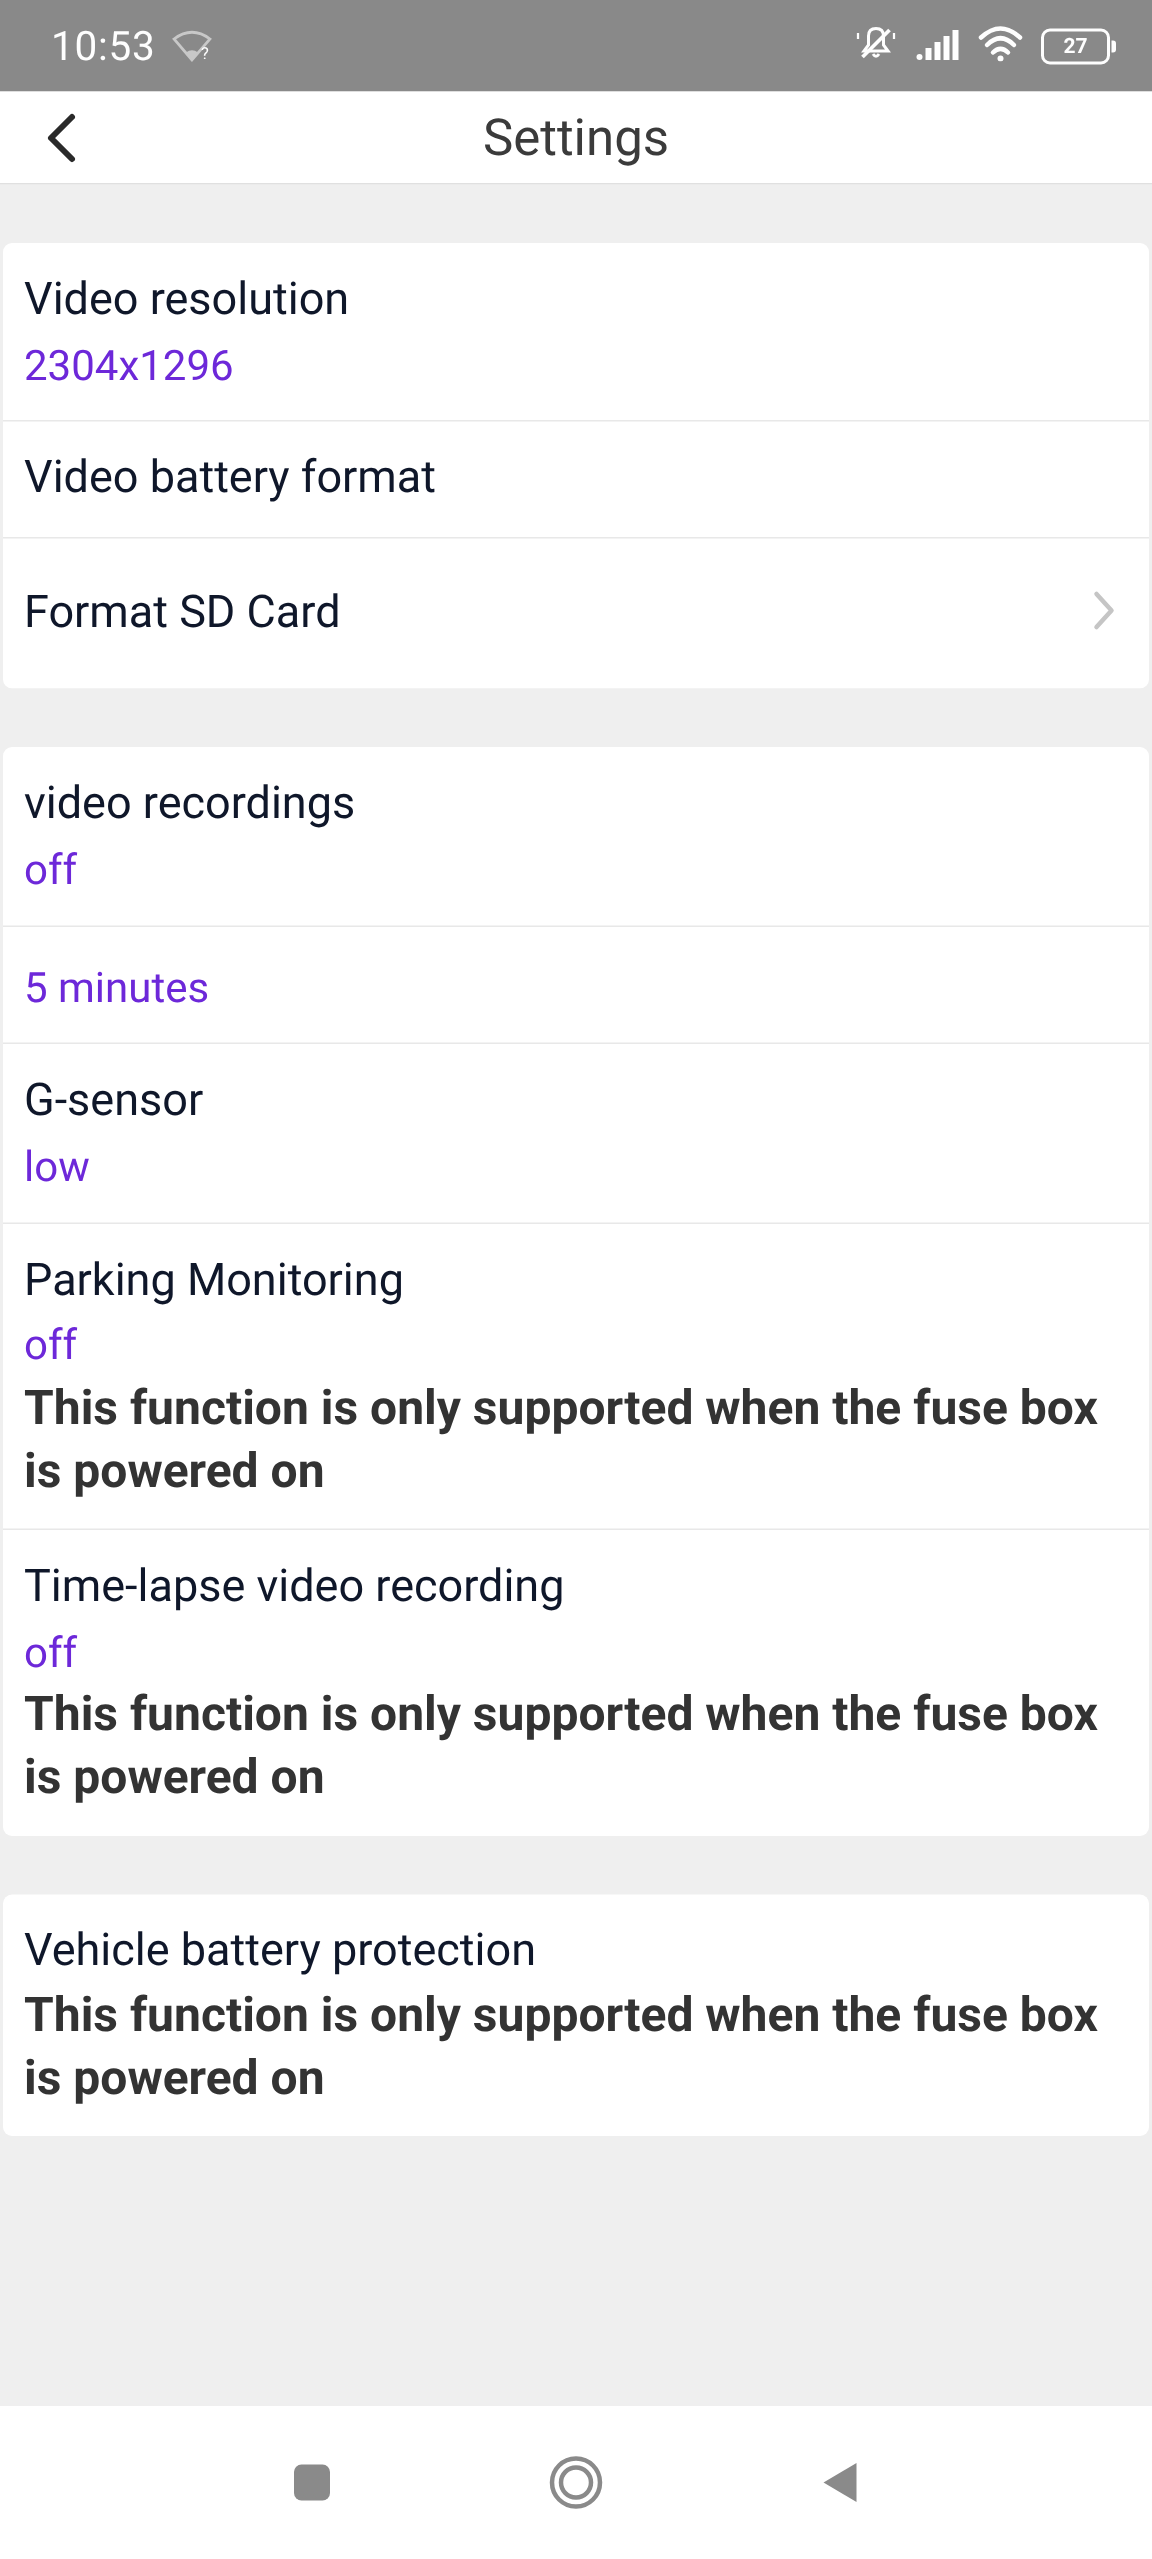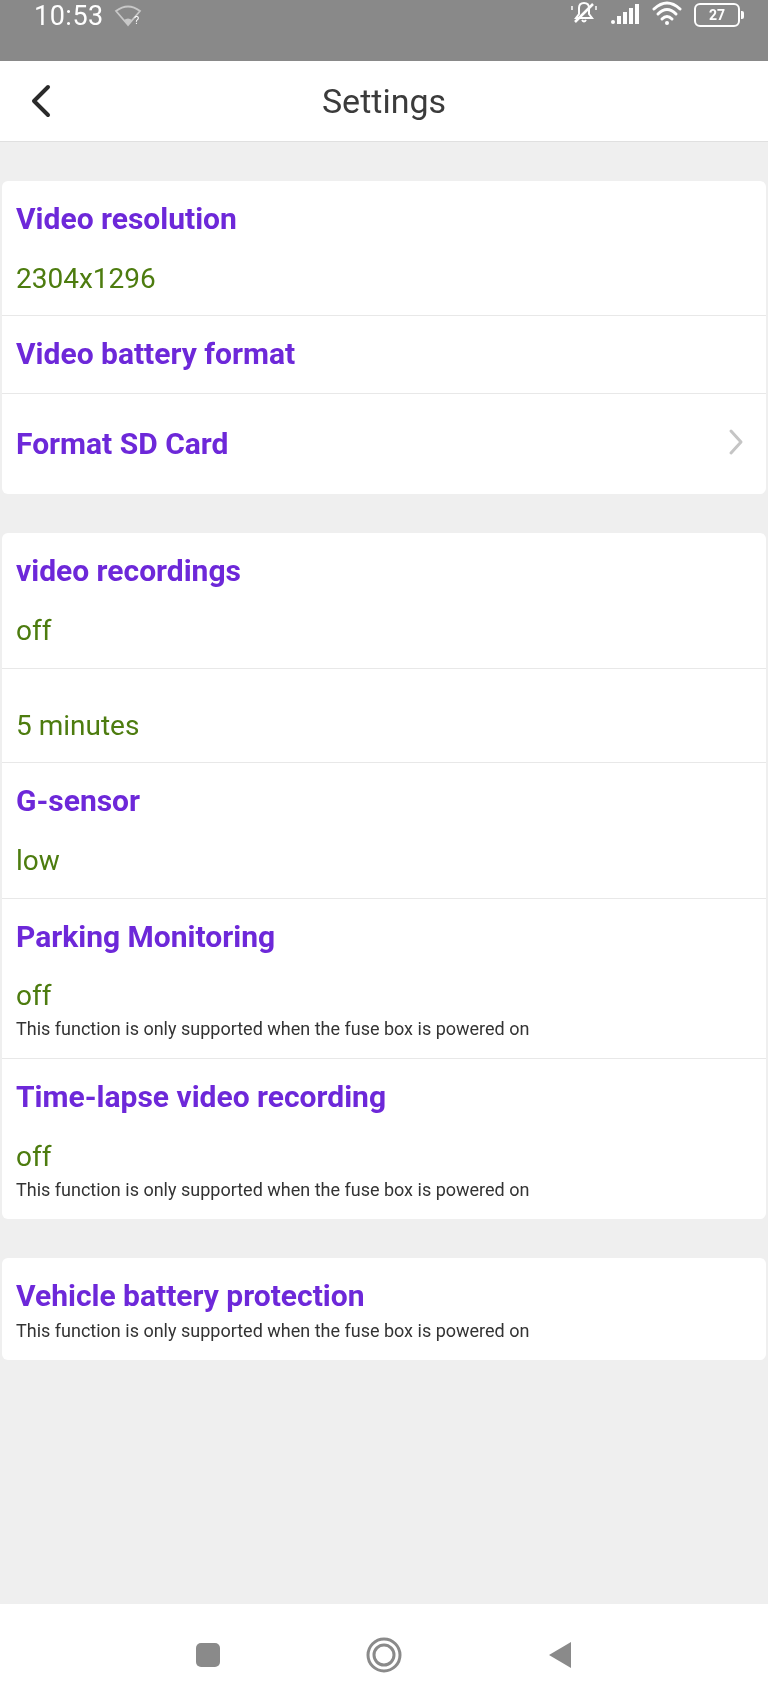--- a/index.html
+++ b/index.html
@@ -12,21 +12,21 @@
       height: 1706px;
       font-family: -apple-system, BlinkMacSystemFont, 'Segoe UI', Roboto, sans-serif;
       background: #efefef;
       overflow: hidden;
       position: relative;
     }
     .status-bar {
       height: 61px;
       background: #898989;
       display: flex;
-      align-items: flex-start;
+      align-items: center;
       justify-content: space-between;
       padding: 0 28px 0 34px;
       color: #fefefe;
     }
     .status-left {
       display: flex;
       align-items: center;
       gap: 10px;
     }
     .status-time {
@@ -60,21 +60,21 @@
       content: '';
       position: absolute;
       right: -6px;
       top: 6px;
       width: 3px;
       height: 8px;
       background: #fefefe;
       border-radius: 0 2px 2px 0;
     }
     .header {
-      height: 81px;
+      height: 62px;
       background: #ffffff;
       display: flex;
       align-items: center;
       position: relative;
       border-bottom: 1px solid #e0e0e0;
     }
     .back-btn {
       position: absolute;
       left: 16px;
       width: 50px;
@@ -110,35 +110,35 @@
       border-bottom: none;
     }
     .setting-item.single-line {
       padding: 30px 14px;
       display: flex;
       align-items: center;
       justify-content: space-between;
     }
     .setting-title {
       font-size: 30px;
-      color: #6d28d9;
-      font-weight: 700;
+      color: #0f172a;
+      font-weight: 400;
       line-height: 1.35;
     }
     .setting-value {
       font-size: 28px;
-      color: #4d7c0f;
-      font-weight: 400;
-      margin-top: 20px;
+      color: #6d28d9;
+      font-weight: 400;
+      margin-top: 4px;
       line-height: 1.35;
     }
     .setting-desc {
-      font-size: 18px;
+      font-size: 32px;
       color: #333333;
-      font-weight: 400;
+      font-weight: 700;
       margin-top: 2px;
       line-height: 1.3;
     }
     .chevron {
       color: #c0c0c0;
       margin-right: 8px;
     }
     .nav-bar {
       position: absolute;
       bottom: 0;

